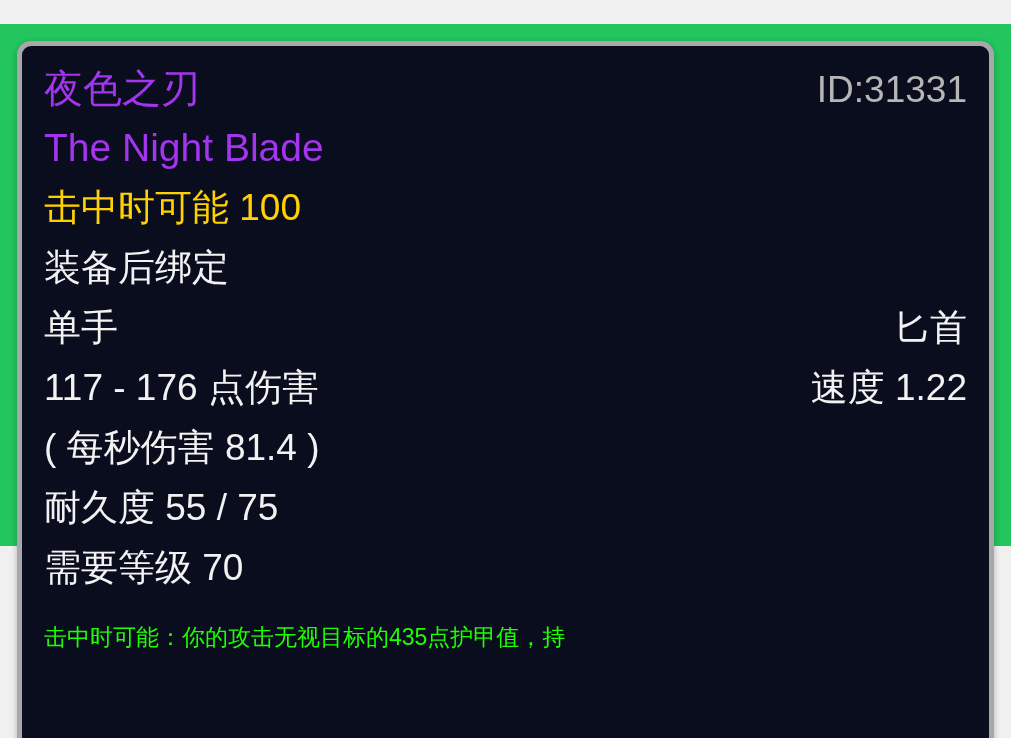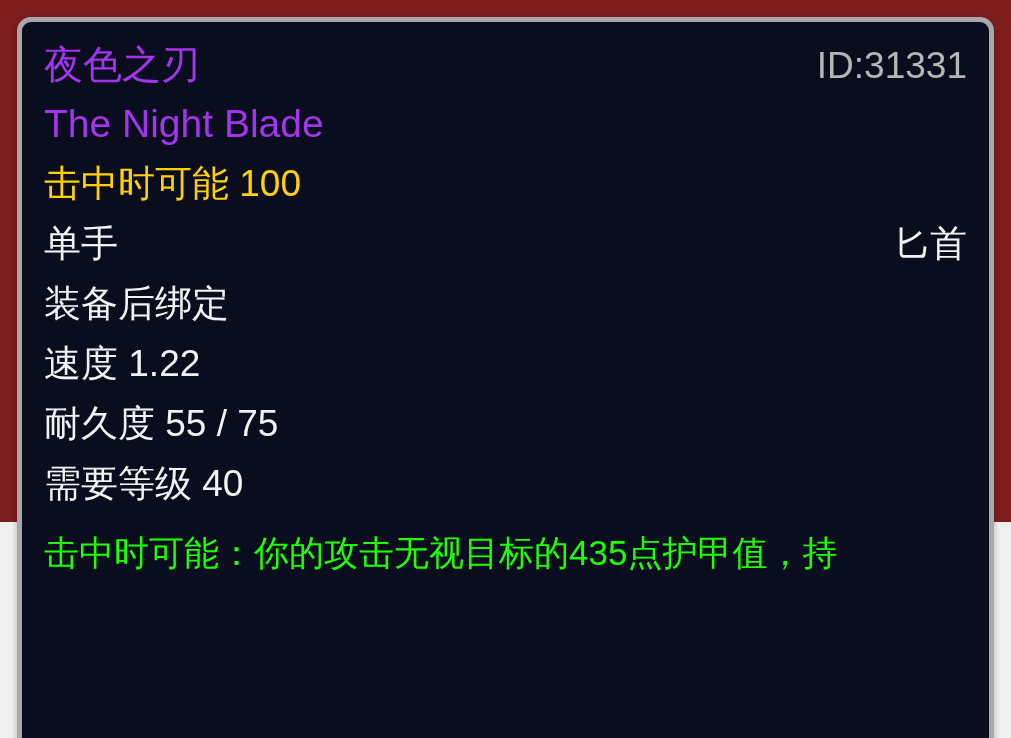--- a/index.html
+++ b/index.html
@@ -11,21 +11,22 @@
     width: 1011px;
     height: 738px;
     overflow: hidden;
     font-family: "Liberation Sans", "DejaVu Sans", sans-serif;
   }
 
   #screen {
     position: relative;
     width: 1011px;
     height: 522px;
-    background: #7f1d1d;
+    background: #22c55e;
+    margin-top: 24px;
   }
 
   
   #tooltip {
     position: absolute;
     left: 17px;
     top: 17px;
     width: 977px;          
     height: 760px;         
     box-sizing: border-box;
@@ -70,21 +71,21 @@
   .gold {
     color: #ffd100;
     font-size: 37px;
   }
   .white {
     color: #f2f2f2;
     font-size: 37px;
   }
   .green-block {
     color: #1eff00;
-    font-size: 35px;
+    font-size: 23px;
     line-height: 50px;
     margin-top: 14px;
     max-width: 900px;
   }
   .green-block .gline { display: block; }
 
   .title-row {
     line-height: 58px;
     height: 58px;
   }
@@ -107,40 +108,44 @@
       </div>
 
       <div class="row single subtitle-row">
         <span class="left epic">The Night Blade</span>
       </div>
 
       <div class="row single">
         <span class="left gold">击中时可能 100</span>
       </div>
 
+      <div class="row single">
+        <span class="left white">装备后绑定</span>
+      </div>
+
       <div class="row">
         <span class="left white">单手</span>
         <span class="right white">匕首</span>
       </div>
 
-      <div class="row single">
-        <span class="left white">装备后绑定</span>
-      </div>
-
       <div class="row">
+        <span class="left white">117 - 176 点伤害</span>
         <span class="right white">速度 1.22</span>
       </div>
 
+      <div class="row single">
+        <span class="left white">( 每秒伤害 81.4 )</span>
+      </div>
 
       <div class="row single">
         <span class="left white">耐久度 55 / 75</span>
       </div>
 
       <div class="row single">
-        <span class="left white">需要等级 40</span>
+        <span class="left white">需要等级 70</span>
       </div>
 
       <div class="green-block">
         <span class="gline">击中时可能：你的攻击无视目标的435点护甲值，持</span>
       </div>
 
     </div>
   </div>
 
 </div>

